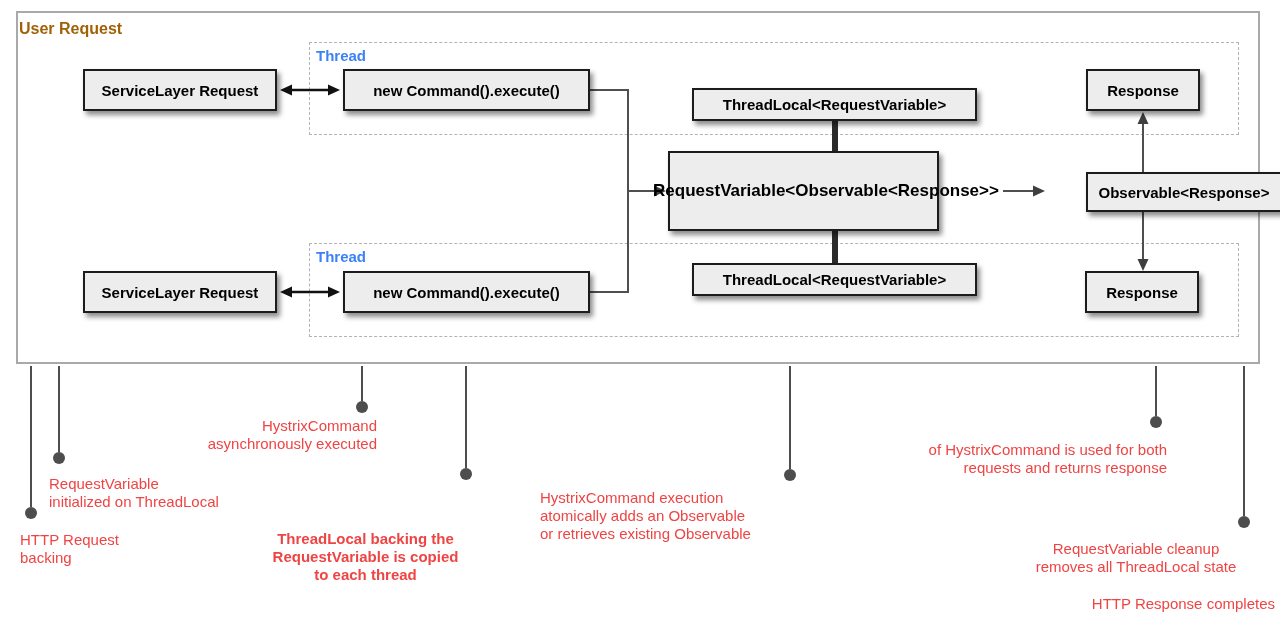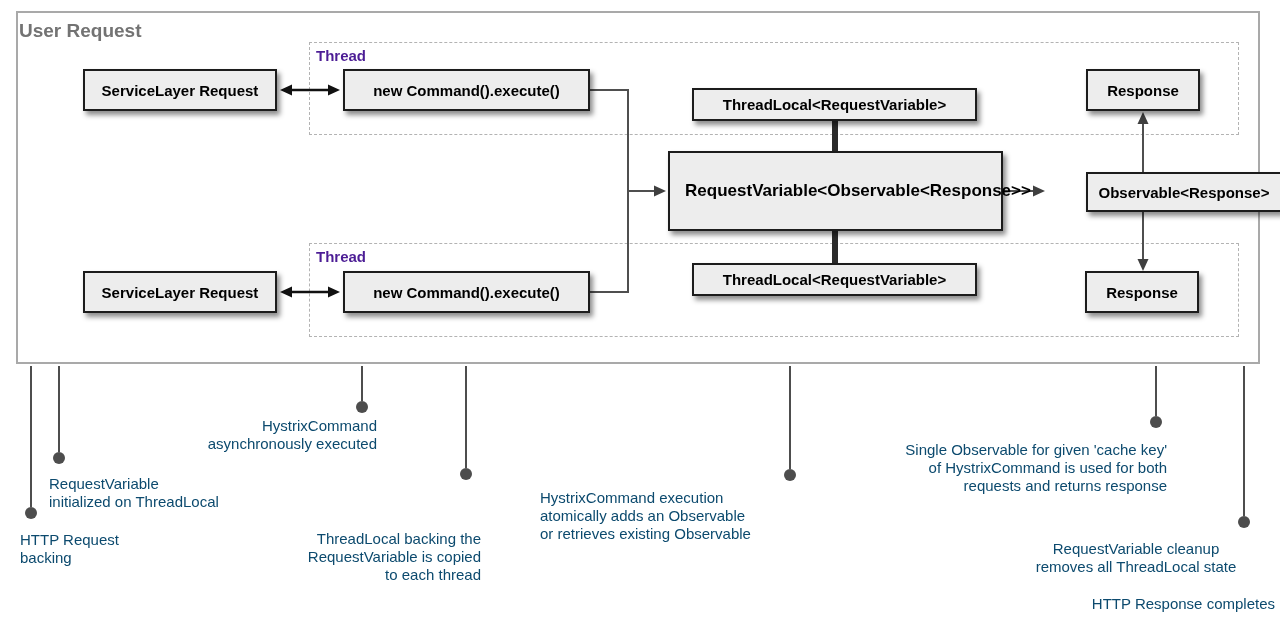--- a/index.html
+++ b/index.html
@@ -5,38 +5,38 @@
   html,body{margin:0;padding:0;background:#ffffff;}
   .canvas{
     position:relative;width:1280px;height:627px;background:#ffffff;
     font-family:"Liberation Sans", sans-serif;overflow:hidden;
   }
   .outer-box{
     position:absolute;left:16px;top:11px;width:1244px;height:353px;
     border:2px solid #a9a9a9;background:#ffffff;box-sizing:border-box;
   }
   .outer-label{
-    position:absolute;left:19px;top:20px;font-size:19px;font-weight:bold;color:#737373;
+    position:absolute;left:19px;top:20px;font-size:16px;font-weight:bold;color:#a16207;
   }
   .thread-box{
     position:absolute;border:1px dashed #b3b3b3;box-sizing:border-box;background:transparent;
   }
   .thread-label{
-    position:absolute;font-size:15px;font-weight:bold;color:#4c1d95;
+    position:absolute;font-size:15px;font-weight:bold;color:#3b82f6;
   }
   .node{
     position:absolute;background:#ededed;border:2px solid #1c1c1c;box-sizing:border-box;
     display:flex;align-items:center;justify-content:center;text-align:center;
     font-size:15px;font-weight:bold;color:#000;
     box-shadow:3px 4px 5px rgba(0,0,0,0.45);
   }
   .node.big{font-size:17px;}
   .svg-layer{position:absolute;left:0;top:0;width:1280px;height:627px;pointer-events:none;}
   .note{
-    position:absolute;font-size:15px;line-height:18px;color:#0c4a6e;white-space:nowrap;
+    position:absolute;font-size:15px;line-height:18px;color:#ef4444;white-space:nowrap;
   }
 </style>
 </head>
 <body>
 
 <div class="canvas">
 
   <div class="outer-box"></div>
   <div class="outer-label">User Request</div>
 
@@ -99,21 +99,21 @@
         <circle cx="1244" cy="522" r="6" stroke="none"></circle>
     </g>
   </svg>
 
   <div class="node" style="left:83px;top:69px;width:194px;height:42px;">ServiceLayer Request</div>
   <div class="node" style="left:343px;top:69px;width:247px;height:42px;">new Command().execute()</div>
   <div class="node" style="left:83px;top:271px;width:194px;height:42px;">ServiceLayer Request</div>
   <div class="node" style="left:343px;top:271px;width:247px;height:42px;">new Command().execute()</div>
 
   <div class="node" style="left:692px;top:88px;width:285px;height:33px;">ThreadLocal&lt;RequestVariable&gt;</div>
-  <div class="node big" style="left:668px;top:151px;width:335px;height:80px;padding-left:45px;">RequestVariable&lt;Observable&lt;Response&gt;&gt;</div>
+  <div class="node big" style="left:668px;top:151px;width:271px;height:80px;padding-left:45px;">RequestVariable&lt;Observable&lt;Response&gt;&gt;</div>
   <div class="node" style="left:692px;top:263px;width:285px;height:33px;">ThreadLocal&lt;RequestVariable&gt;</div>
 
   <div class="node" style="left:1046px;top:172px;width:196px;height:40px;margin-left:40px;">Observable&lt;Response&gt;</div>
   <div class="node" style="left:1086px;top:69px;width:114px;height:42px;">Response</div>
   <div class="node" style="left:1085px;top:271px;width:114px;height:42px;">Response</div>
 
   <div class="note" style="left:20px;top:531px;text-align:left;">
     <div>HTTP Request</div>
     <div>backing</div>
   </div>
@@ -122,34 +122,33 @@
     <div>RequestVariable</div>
     <div>initialized on ThreadLocal</div>
   </div>
 
   <div class="note" style="left:150px;top:417px;width:227px;text-align:right;">
     <div>HystrixCommand</div>
     <div>asynchronously executed</div>
   </div>
 
 
-  <div class="note" style="left:250px;top:530px;width:231px;text-align:right;">
+  <div class="note" style="left:250px;top:530px;width:231px;text-align:center;font-weight:bold;">
     <div>ThreadLocal backing the</div>
     <div>RequestVariable is copied</div>
     <div>to each thread</div>
   </div>
 
   <div class="note" style="left:540px;top:489px;width:252px;text-align:left;">
     <div>HystrixCommand execution</div>
     <div>atomically adds an Observable</div>
     <div>or retrieves existing Observable</div>
   </div>
 
   <div class="note" style="left:880px;top:441px;width:287px;text-align:right;">
-    <div>Single Observable for given 'cache key'</div>
     <div>of HystrixCommand is used for both</div>
     <div>requests and returns response</div>
   </div>
 
   <div class="note" style="left:1000px;top:540px;width:272px;text-align:center;">
     <div>RequestVariable cleanup</div>
     <div>removes all ThreadLocal state</div>
   </div>
 
   <div class="note" style="left:1000px;top:595px;width:275px;text-align:right;">

